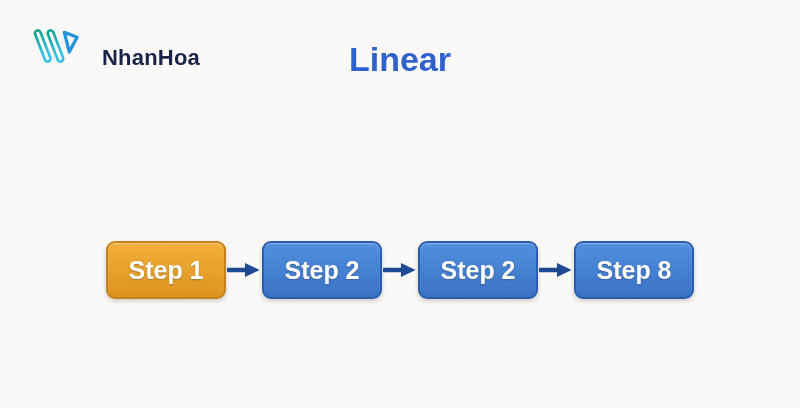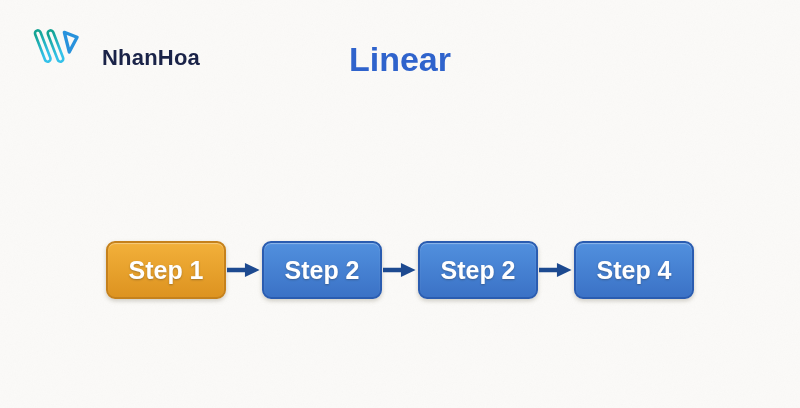--- a/index.html
+++ b/index.html
@@ -162,16 +162,16 @@
   <div class="step step--blue">
     <span>Step 2</span>
   </div>
 
   <svg class="arrow" viewBox="0 0 36 20">
     <path d="M1 10 H21" stroke="#1d4a90" stroke-width="5" stroke-linecap="round" fill="none"></path>
     <path d="M19 2.5 L34.5 10 L19 17.5 Z" fill="#1d4a90"></path>
   </svg>
 
   <div class="step step--blue">
-    <span>Step 4</span>
+    <span>Step 8</span>
   </div>
 
 </div>
 
 </body></html>

